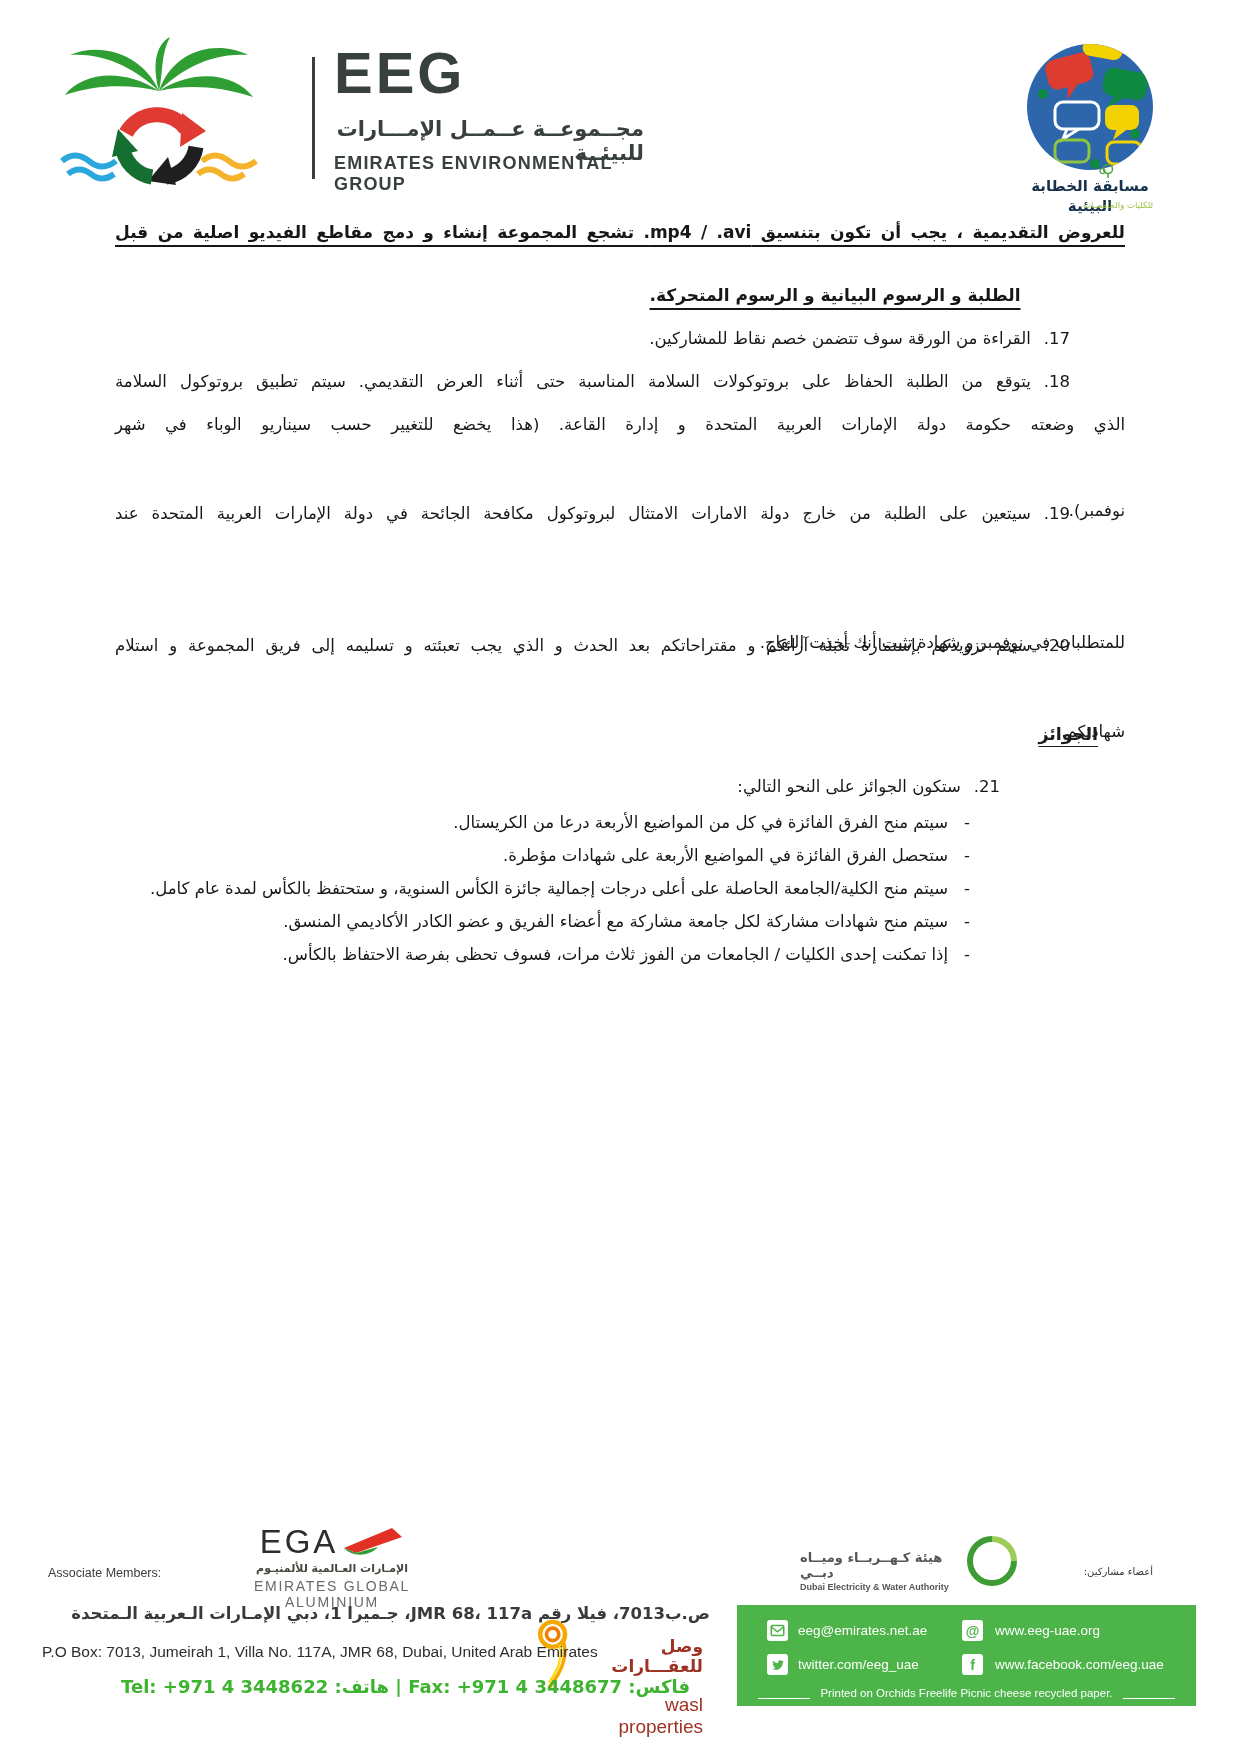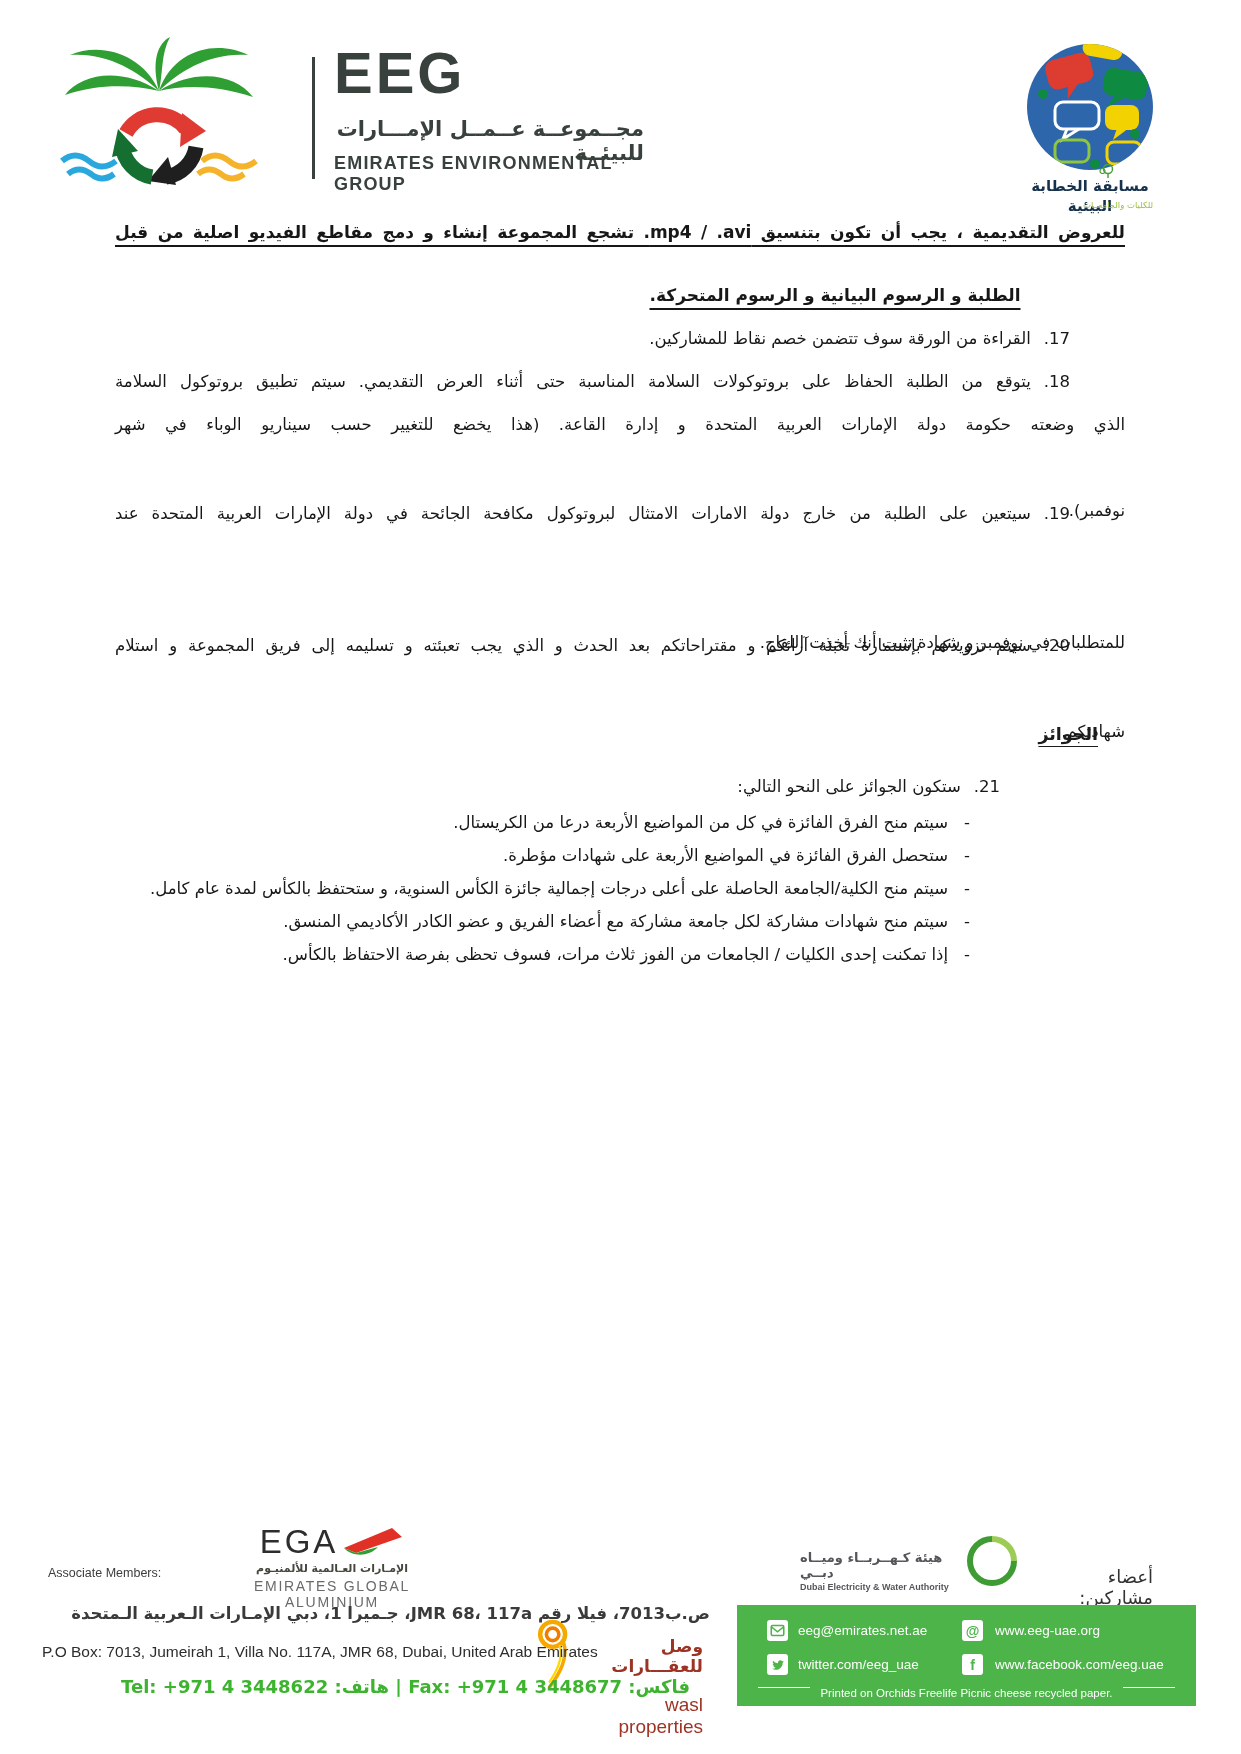--- a/index.html
+++ b/index.html
@@ -50,37 +50,37 @@
   .ega-en{font-family:"Liberation Sans",sans-serif;font-size:14px;letter-spacing:1.7px;color:#6a6a6a;margin-top:3px;}
   .wasl{position:absolute;left:533px;top:1614px;width:170px;display:flex;gap:6px;}
   .wasl-text{direction:rtl;text-align:right;margin-top:22px;}
   .wasl-ar{font-size:17px;font-weight:bold;color:#9d3324;}
   .wasl-en{direction:ltr;font-family:"Liberation Sans",sans-serif;font-size:19px;color:#9d3324;margin-top:18px;}
   .dewa{position:absolute;left:800px;top:1550px;width:160px;direction:rtl;text-align:left;}
   .dewa-ar{font-size:13px;color:#55565a;font-weight:600;}
   .dewa-en{direction:ltr;font-family:"Liberation Sans",sans-serif;font-size:9px;font-weight:bold;color:#55565a;margin-top:2px;}
   .dewa-circle{position:absolute;left:965px;top:1534px;}
   .members-label{position:absolute;left:1043px;top:1566px;width:110px;direction:rtl;text-align:right;
-                 font-size:18px;color:#333;}
+                 font-size:10px;color:#333;}
 
   
   .addr-ar{position:absolute;left:40px;top:1604px;width:670px;direction:rtl;text-align:right;
            font-size:16.5px;font-weight:600;color:#3a3a3a;}
   .addr-en{position:absolute;left:42px;top:1643px;font-family:"Liberation Sans",sans-serif;
            font-size:15.5px;font-weight:500;color:#2d2d2d;}
   .telfax{position:absolute;left:40px;top:1676px;width:650px;direction:rtl;text-align:right;
           font-size:18px;font-weight:bold;color:#3db32f;}
 
   
   .gbox{position:absolute;left:737px;top:1605px;width:459px;height:101px;background:#4cb448;}
   .gicon{position:absolute;width:21px;height:21px;background:#fff;border-radius:3px;color:#4cb448;
          display:flex;align-items:center;justify-content:center;font-family:"Liberation Sans",sans-serif;
          font-weight:bold;font-size:14px;}
   .gtext{position:absolute;color:#fff;font-family:"Liberation Sans",sans-serif;font-size:13.5px;line-height:21px;}
-  .printed{position:absolute;bottom:7px;left:0;right:0;display:flex;align-items:flex-start;
+  .printed{position:absolute;bottom:7px;left:0;right:0;display:flex;align-items:flex-end;
            justify-content:center;gap:10px;color:#fff;font-family:"Liberation Sans",sans-serif;font-size:11.5px;}
   .pline{width:52px;height:1px;background:#fff;}
 </style>
 </head>
 <body>
 
 <div class="page">
 
   <div class="eeg-logo">
     <svg width="200" height="165" viewBox="0 0 200 165">

